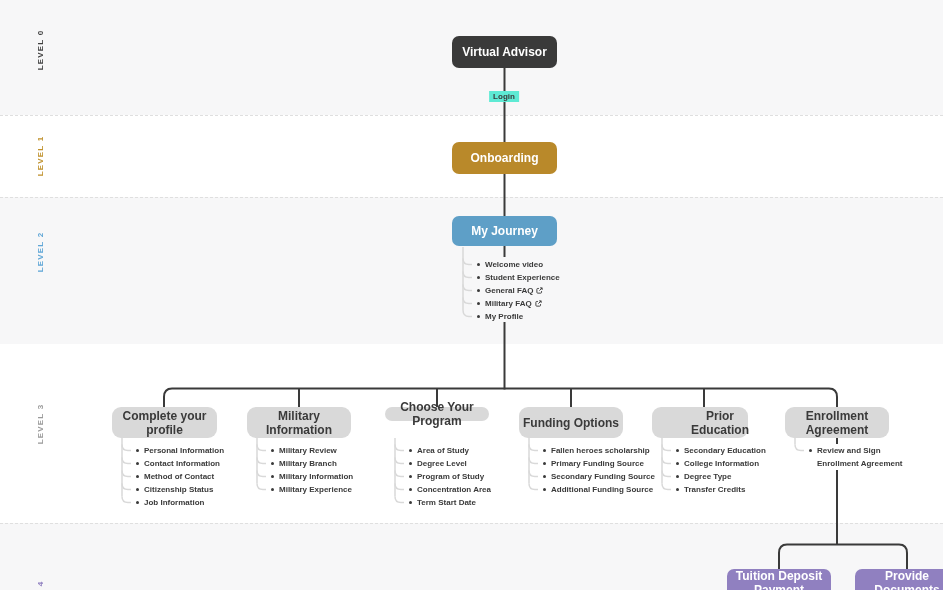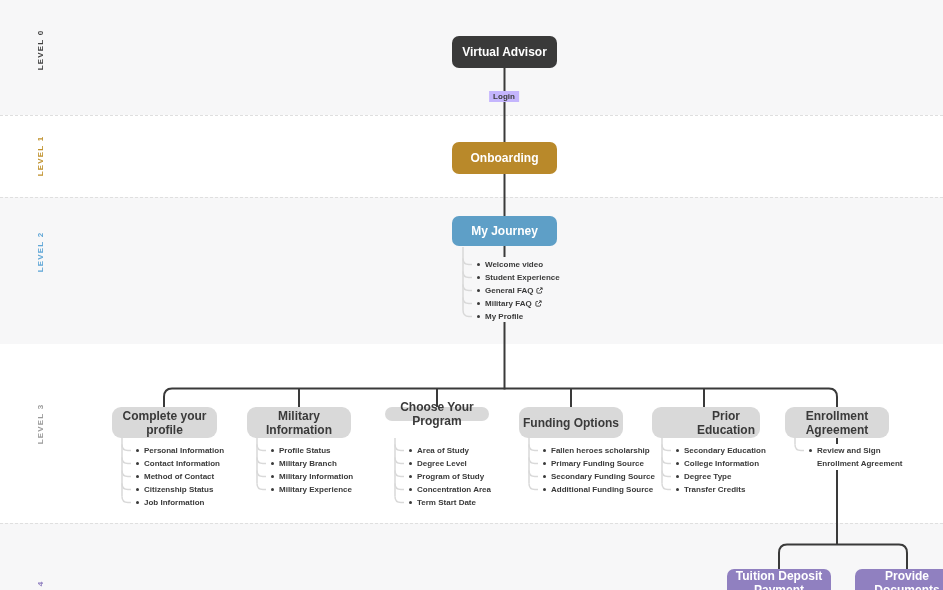--- a/index.html
+++ b/index.html
@@ -17,21 +17,21 @@
   svg.wires{position:absolute;left:0;top:0;}
   .node{
     position:absolute;display:flex;align-items:center;justify-content:center;
     color:#ffffff;font-size:12px;font-weight:bold;text-align:center;
     border-radius:7px;box-sizing:border-box;
   }
   .node.gray{background:#d9d9d9;color:#3a3a3a;border-radius:9px;}
   .edge-label{
     position:absolute;transform:translateX(-50%);
     font-size:8px;font-weight:bold;color:#3a3a3a;
-    background:#c4b5fd;padding:1px 4px;
+    background:#5eead4;padding:1px 4px;
   }
   .blist{position:absolute;}
   .li{
     display:flex;align-items:flex-start;height:13px;line-height:13px;
     font-size:8px;font-weight:bold;color:#3a3a3a;white-space:nowrap;
   }
   .li.wrap{height:26px;white-space:normal;line-height:13px;}
   .dot{
     flex:0 0 auto;width:3px;height:3px;border-radius:50%;
     background:#3a3a3a;margin:5px 5px 0 0;
@@ -183,21 +183,21 @@
     <div class="li">
         <span class="dot"></span>
         <span class="txt">Job Information</span>
       </div>
   </div>
 
   <div class="node gray" style="left:247px;top:407px;width:104px;height:31px;">Military Information</div>
   <div class="blist" style="left:271px;top:444px;">
     <div class="li">
         <span class="dot"></span>
-        <span class="txt">Profile Status</span>
+        <span class="txt">Military Review</span>
       </div>
     <div class="li">
         <span class="dot"></span>
         <span class="txt">Military Branch</span>
       </div>
     <div class="li">
         <span class="dot"></span>
         <span class="txt">Military Information</span>
       </div>
     <div class="li">
@@ -243,21 +243,21 @@
     <div class="li">
         <span class="dot"></span>
         <span class="txt">Secondary Funding Source</span>
       </div>
     <div class="li">
         <span class="dot"></span>
         <span class="txt">Additional  Funding Source</span>
       </div>
   </div>
 
-  <div class="node gray" style="left:652px;top:407px;width:108px;height:31px;padding-left:40px;">Prior Education</div>
+  <div class="node gray" style="left:652px;top:407px;width:96px;height:31px;padding-left:40px;">Prior Education</div>
   <div class="blist" style="left:676px;top:444px;">
     <div class="li">
         <span class="dot"></span>
         <span class="txt">Secondary Education</span>
       </div>
     <div class="li">
         <span class="dot"></span>
         <span class="txt">College Information</span>
       </div>
     <div class="li">

